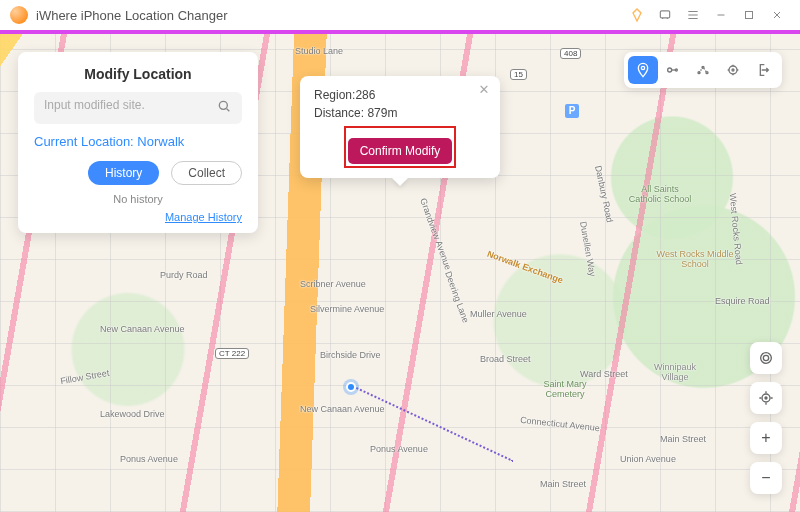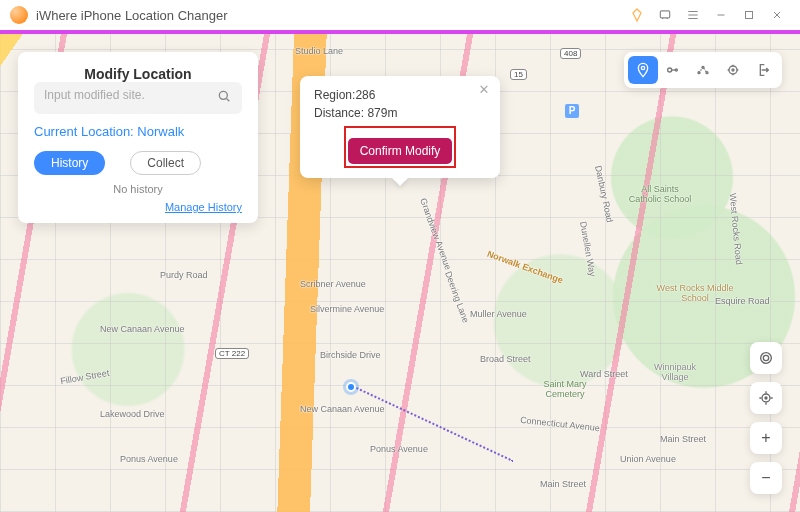--- a/index.html
+++ b/index.html
@@ -57,33 +57,33 @@
     font-size: 10px; font-weight: bold; text-align: center; line-height: 14px; border-radius: 2px;
     pointer-events: none;
   }
 
   
   .panel {
     position: absolute; left: 18px; top: 18px; width: 240px;
     background: #fff; border-radius: 8px; box-shadow: 0 4px 14px rgba(0,0,0,.12);
     padding: 14px 16px 10px;
   }
-  .panel h3 { font-size: 14px; font-weight: 600; color: #333; text-align: center; margin-bottom: 0; }
+  .panel h3 { font-size: 14px; font-weight: 600; color: #333; text-align: center; margin-bottom: 10px; }
   .search-row {
     display: flex; align-items: flex-start; background: #f3f3f3; border-radius: 6px;
     padding: 6px 10px; margin-bottom: 10px;
   }
   .search-row input {
     flex: 1; border: none; background: transparent; outline: none;
     font-size: 12px; color: #333;
   }
   .search-row input::placeholder { color: #aaa; }
   .search-row .mag { color: #888; }
   .curr { font-size: 13px; color: #2f8cff; margin-bottom: 12px; }
-  .tab-row { display: flex; gap: 25px; justify-content: flex-start; margin-bottom: 8px; }
+  .tab-row { display: flex; gap: 12px; justify-content: flex-end; margin-bottom: 8px; }
   .pill {
     min-width: 70px; text-align: center; font-size: 12px; padding: 4px 16px;
     border-radius: 14px; cursor: pointer; border: 1px solid transparent;
   }
   .pill.active { background: #3d8bff; color: #fff; }
   .pill.ghost { background: #fff; color: #555; border-color: #ccc; }
   .nohist { font-size: 11px; color: #888; text-align: center; margin: 6px 0 6px; }
   .manage { font-size: 11px; color: #2f8cff; text-align: right; text-decoration: underline; cursor: pointer; }
 
   
@@ -204,21 +204,21 @@
   <span class="road-label" style="left:660px; top:400px;">Main Street</span>
   <span class="road-label" style="left:620px; top:420px;">Union Avenue</span>
   <span class="road-label" style="left:575px; top:155px; transform:rotate(78deg);">Danbury Road</span>
   <span class="road-label" style="left:560px; top:210px; transform:rotate(80deg);">Dunellen Way</span>
   <span class="road-label" style="left:715px; top:262px;">Esquire Road</span>
   <span class="road-label" style="left:398px; top:195px; transform:rotate(70deg);">Grandview Avenue</span>
   <span class="road-label" style="left:700px; top:190px; transform:rotate(85deg);">West Rocks Road</span>
   <span class="road-label" style="left:485px; top:228px; color:#c58b2f; font-weight:600; transform:rotate(20deg);">Norwalk Exchange</span>
 
   <span class="road-label" style="left:625px; top:150px; color:#6a8f5a; text-align:center; width:70px; white-space:normal;">All Saints Catholic School</span>
-  <span class="road-label" style="left:655px; top:215px; color:#b09050; text-align:center; width:80px; white-space:normal;margin-top:34px;">West Rocks Middle School</span>
+  <span class="road-label" style="left:655px; top:215px; color:#b09050; text-align:center; width:80px; white-space:normal;">West Rocks Middle School</span>
   <span class="road-label" style="left:640px; top:328px; color:#8a8a8a; width:70px; white-space:normal; text-align:center;">Winnipauk Village</span>
   <span class="road-label" style="left:530px; top:345px; color:#6a8f5a; width:70px; white-space:normal; text-align:center;">Saint Mary Cemetery</span>
 
   <span class="shield" style="left:215px; top:314px;">CT 222</span>
   <span class="shield" style="left:510px; top:35px;">15</span>
   <span class="shield" style="left:560px; top:14px;">408</span>
   <span class="parking" style="left:565px; top:70px;">P</span>
 
   <div class="route" style="left:350px; top:350px; width:180px; transform:rotate(25deg);"></div>
 

